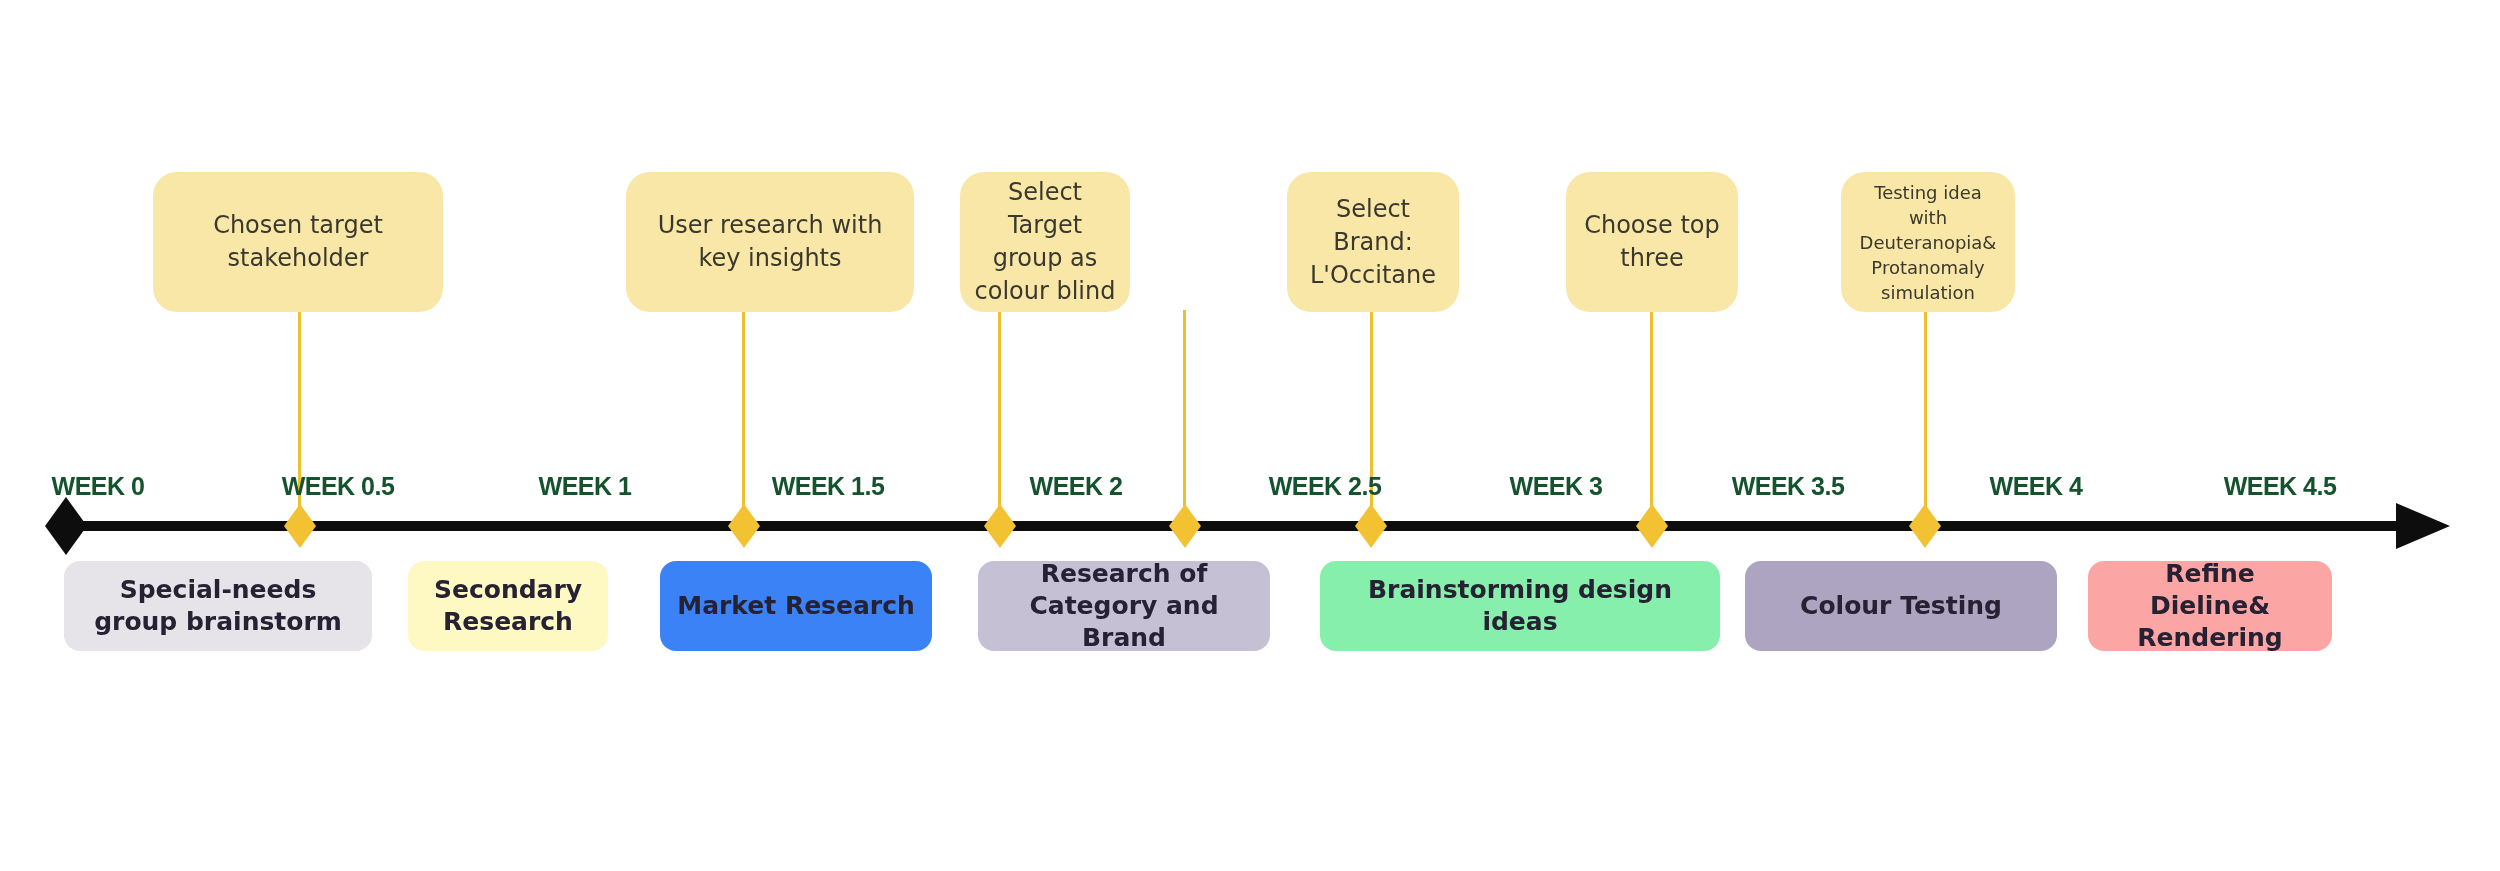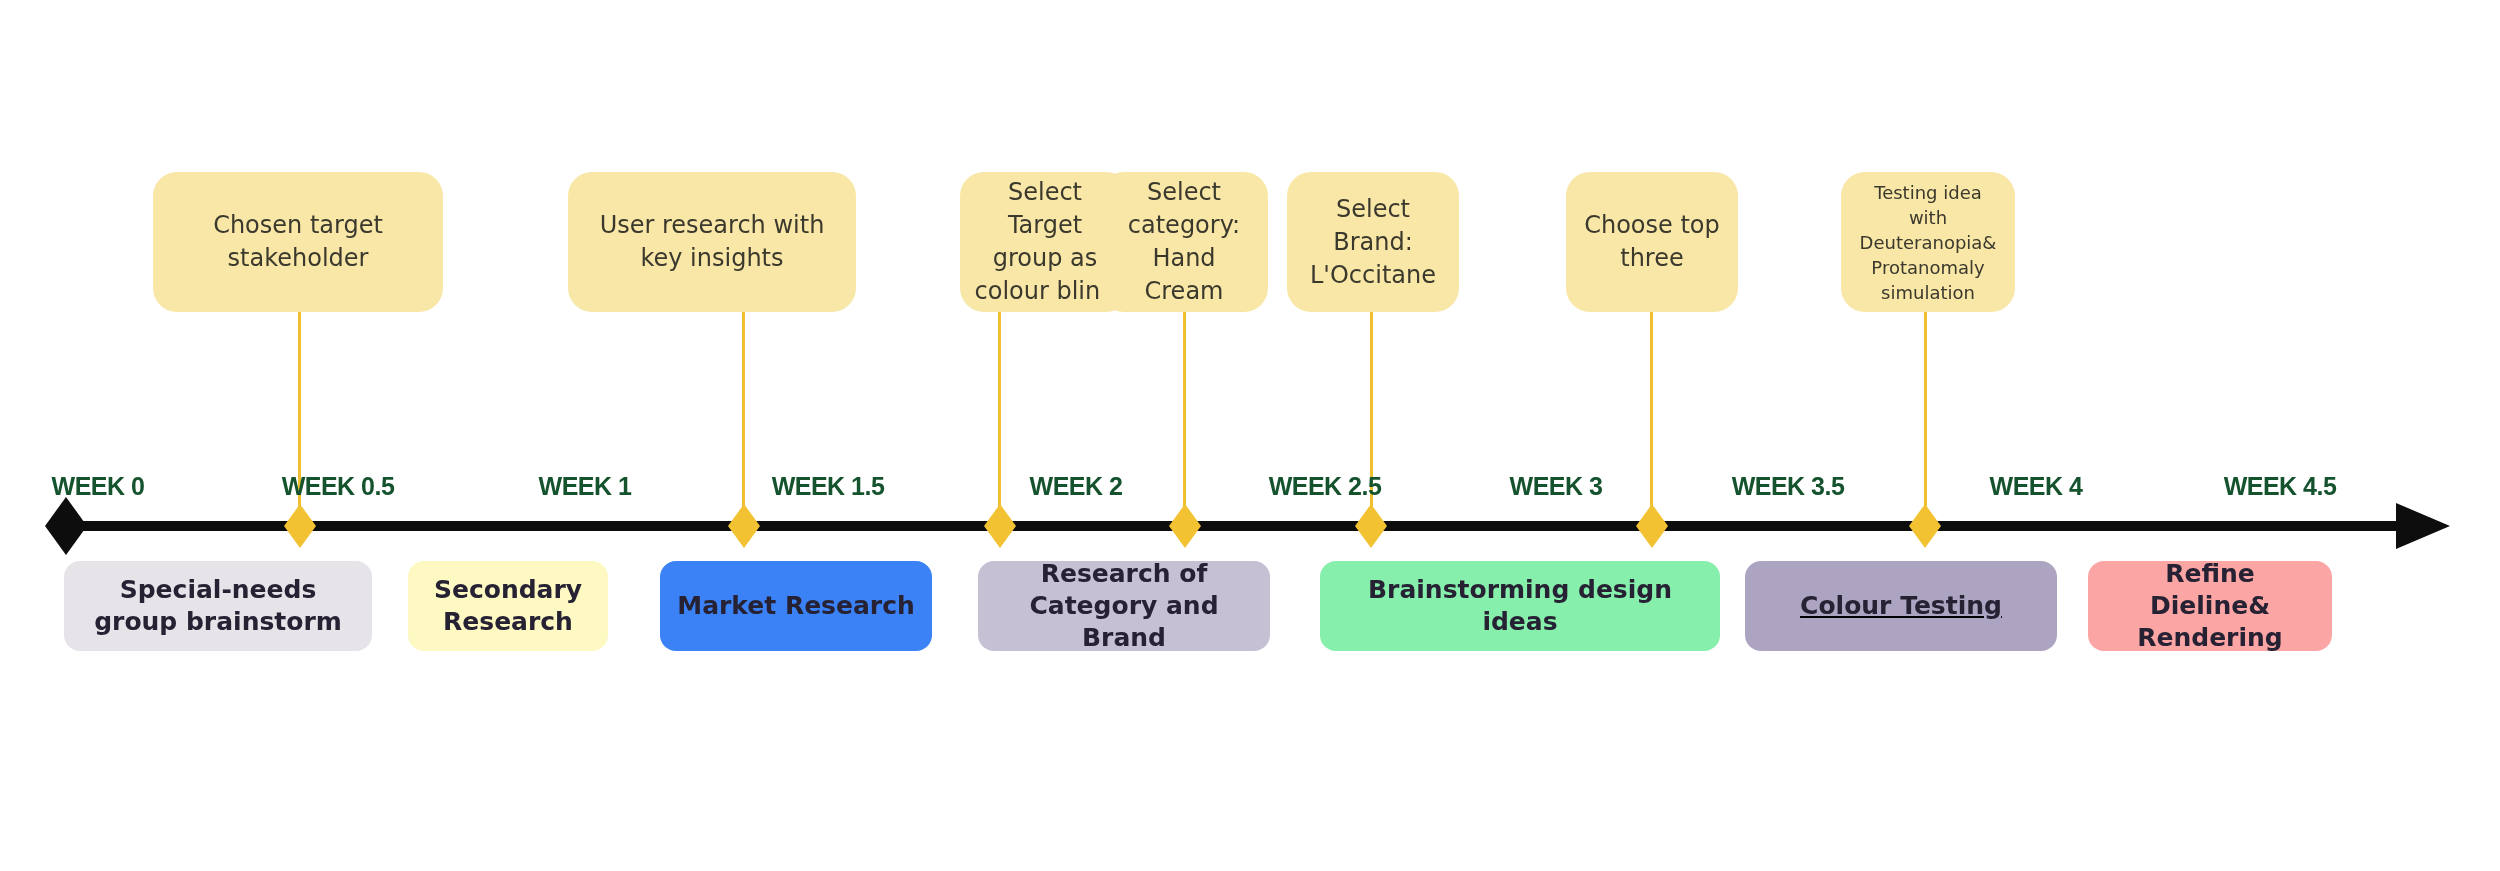--- a/index.html
+++ b/index.html
@@ -121,28 +121,25 @@
   }
 </style>
 </head>
 <body>
 
 <div class="canvas">
 
   <div class="callout" style="left:153px;width:290px">
     <span>Chosen target stakeholder</span>
   </div>
-  <div class="callout" style="left:568px;width:288px">
+  <div class="callout" style="left:626px;width:288px">
     <span>User research with key insights</span>
   </div>
   <div class="callout" style="left:960px;width:170px">
     <span>Select Target group as colour blind</span>
-  </div>
-  <div class="callout" style="left:1100px;width:168px">
-    <span>Select category: Hand Cream</span>
   </div>
   <div class="callout" style="left:1287px;width:172px">
     <span>Select Brand: L'Occitane</span>
   </div>
   <div class="callout" style="left:1566px;width:172px">
     <span>Choose top three</span>
   </div>
   <div class="callout small" style="left:1841px;width:174px">
     <span>Testing idea with Deuteranopia&amp; Protanomaly simulation</span>
   </div>
@@ -186,20 +183,20 @@
   </div>
   <div class="phase" style="left: 660px; width: 272px; background-color: #3b82f6;">
     <span>Market Research</span>
   </div>
   <div class="phase" style="left: 978px; width: 292px; background-color: rgb(198, 192, 212);">
     <span>Research of Category and Brand</span>
   </div>
   <div class="phase" style="left: 1320px; width: 400px; background-color: #86efac;">
     <span>Brainstorming design ideas</span>
   </div>
-  <div class="phase" style="left: 1745px; width: 312px; background-color: rgb(173, 164, 193); text-decoration: underline;">
+  <div class="phase" style="left: 1745px; width: 312px; background-color: rgb(173, 164, 193);">
     <span>Colour Testing</span>
   </div>
   <div class="phase" style="left: 2088px; width: 244px; background-color: #fca5a5;">
     <span>Refine Dieline&amp; Rendering</span>
   </div>
 
 </div>
 
 </body></html>

